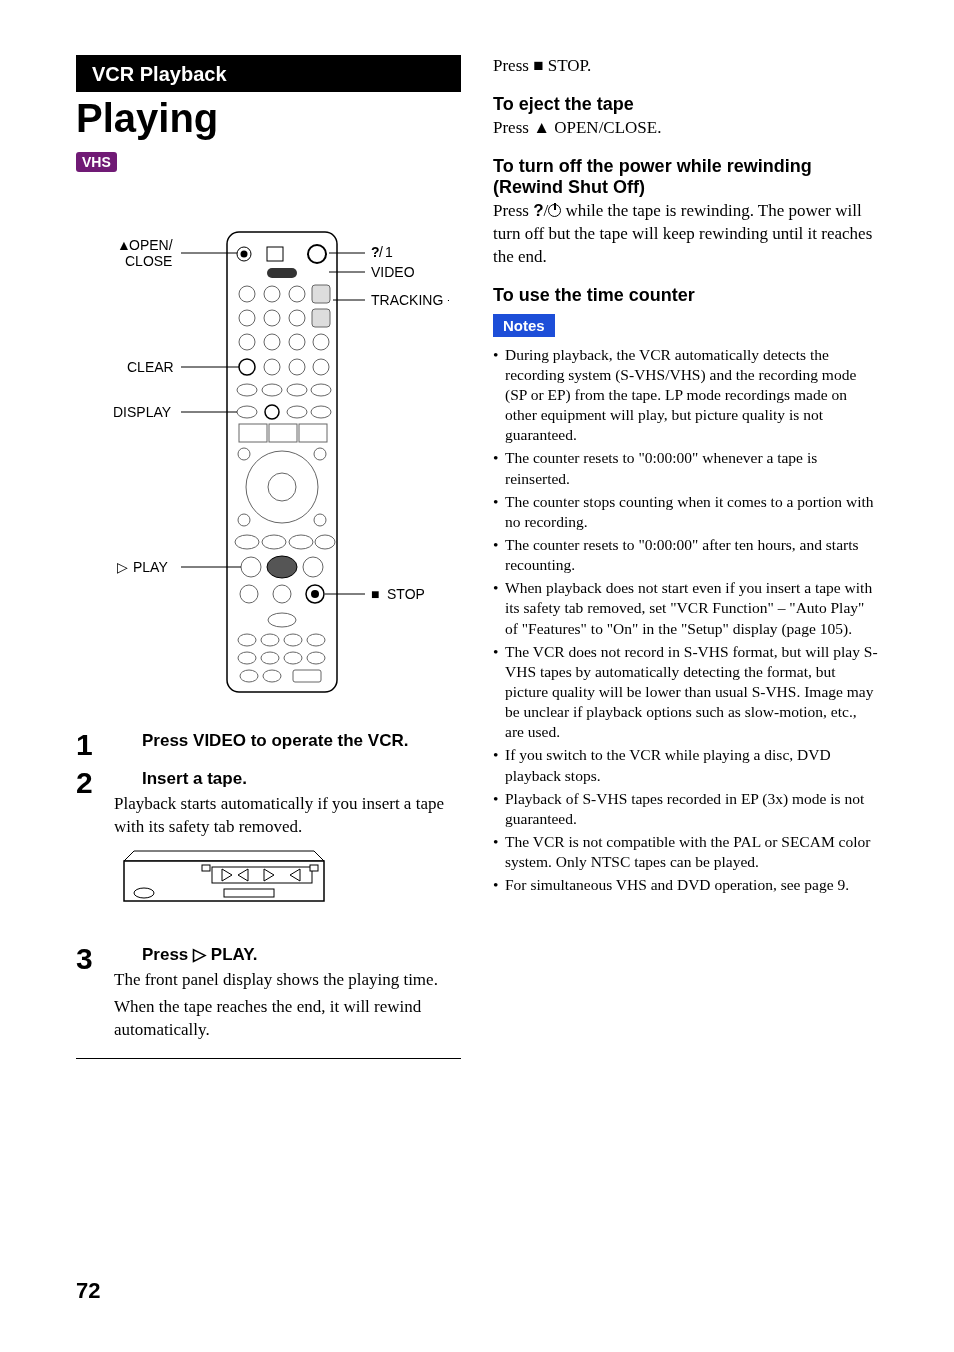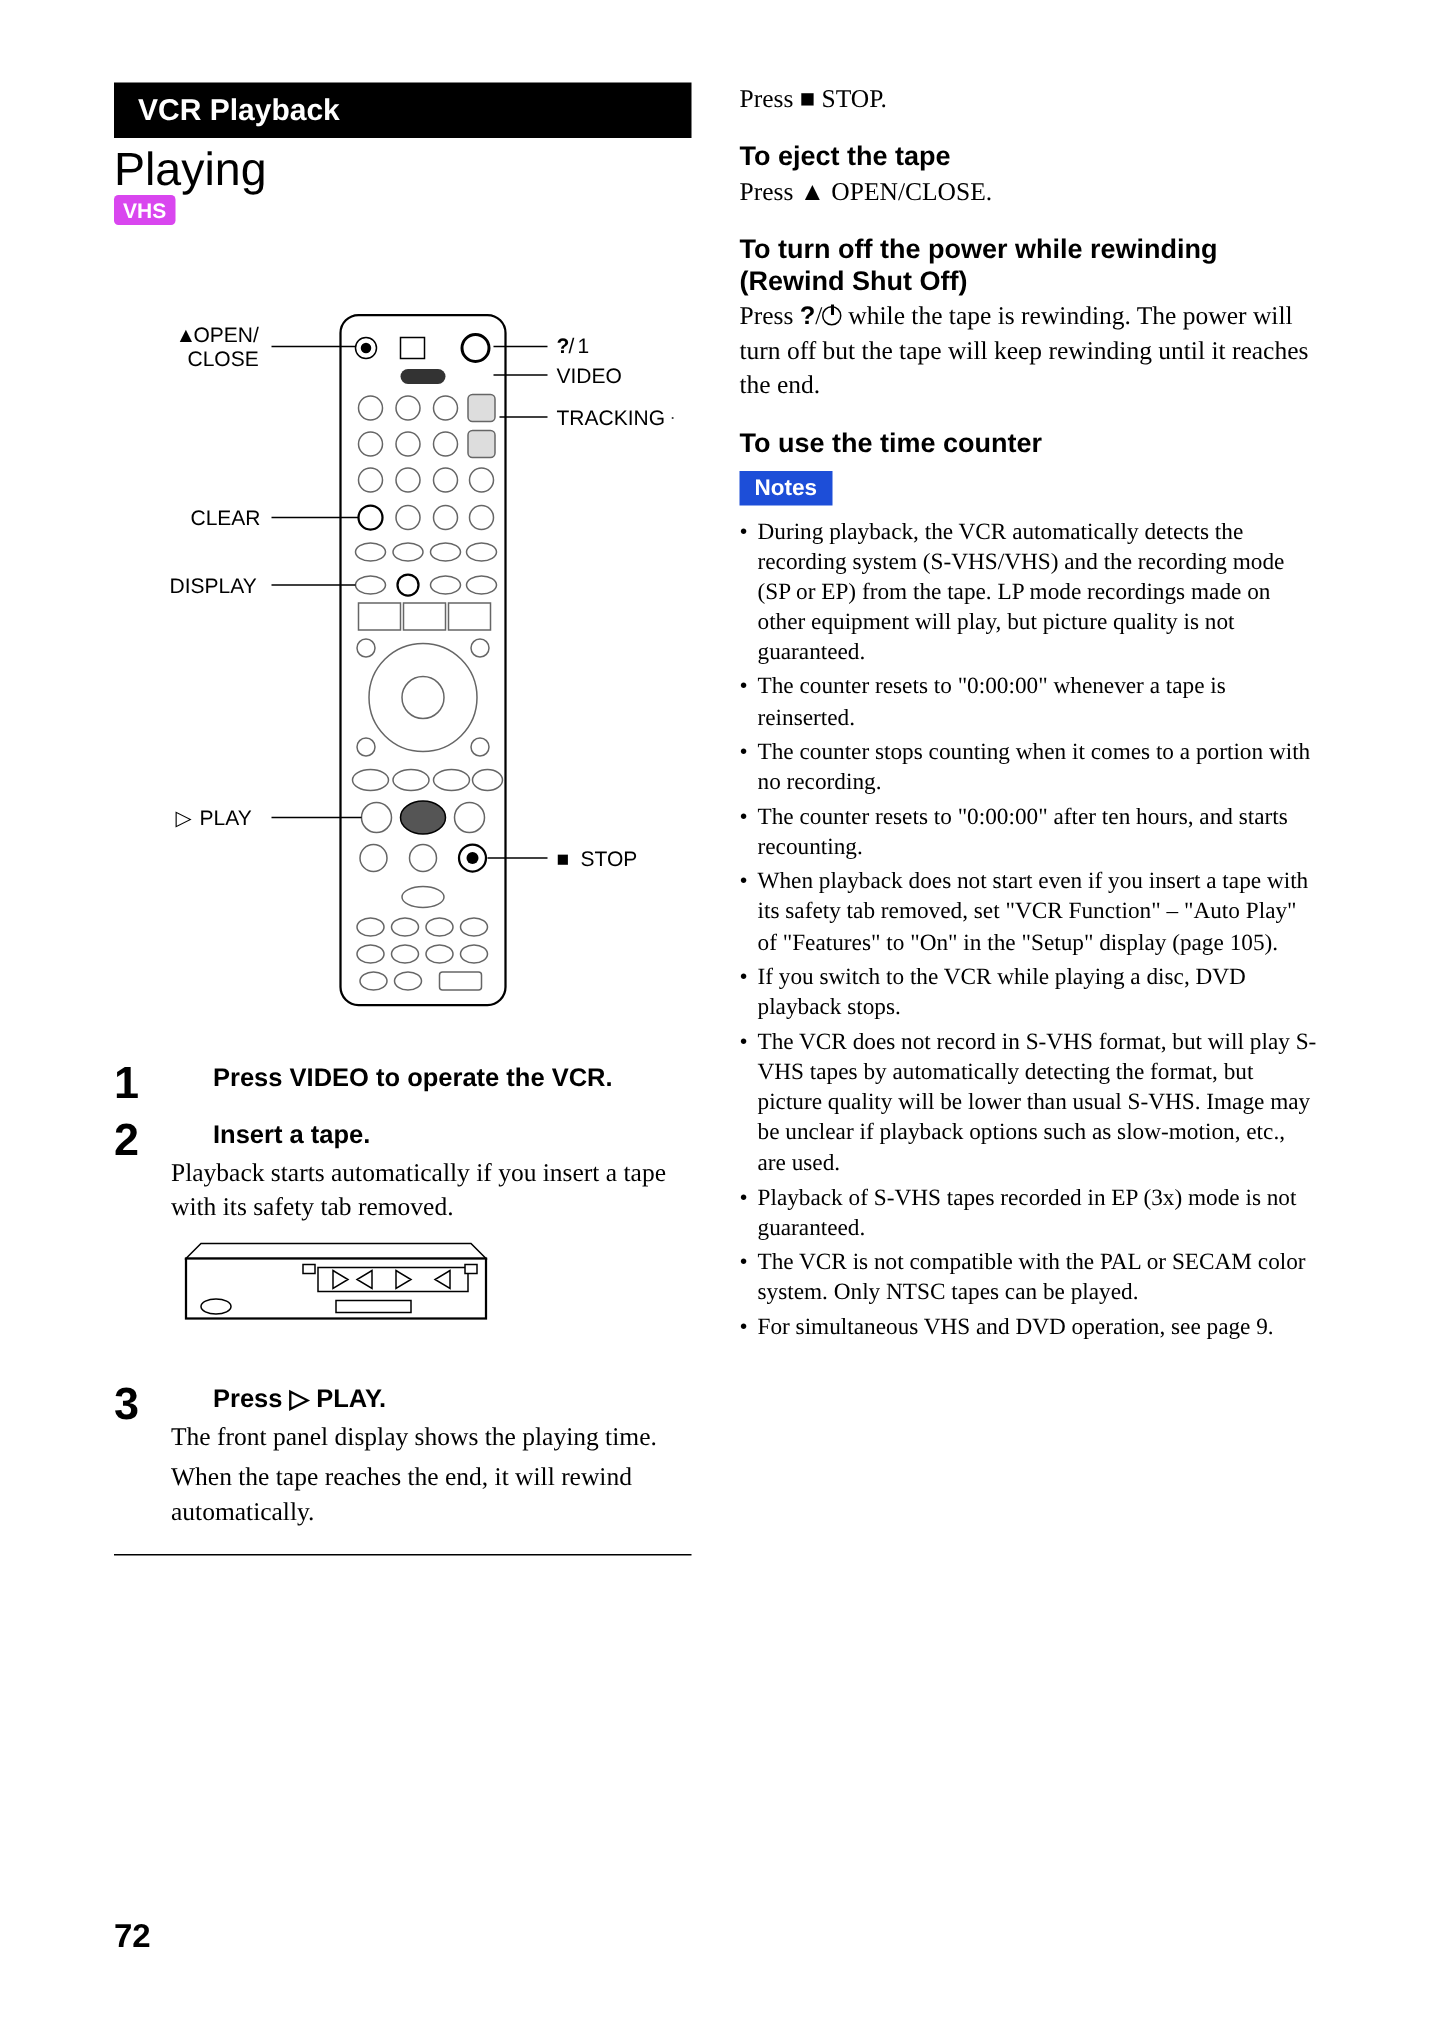--- a/index.html
+++ b/index.html
@@ -26,28 +26,28 @@
     font-family: Arial, Helvetica, sans-serif;
     font-weight: bold;
     font-size: 20px;
     padding-top: 8px;
     padding-bottom: 6px;
     padding-left: 16px;
     margin-bottom: 4px;
   }
   .h-playing {
     font-family: Arial, Helvetica, sans-serif;
-    font-weight: 400;
-    font-size: 31px;
+    font-weight: 700;
+    font-size: 40px;
     line-height: 1.1;
-    margin-bottom: 0;
+    margin-bottom: 12px;
   }
   .vhs-badge {
     display: inline-block;
-    background: #d946ef;
+    background: #701a75;
     color: #fff;
     font-family: Arial, Helvetica, sans-serif;
     font-weight: bold;
     font-size: 14px;
     padding: 2px 6px;
     border-radius: 3px;
   }
   .remote-diagram {
     margin-top: 50px;
     margin-bottom: 28px;
@@ -317,22 +317,22 @@
 
     <div class="sect-head">To use the time counter</div>
 
     <div class="notes-badge">Notes</div>
     <ul class="notes">
       <li>During playback, the VCR automatically detects the recording system (S-VHS/VHS) and the recording mode (SP or EP) from the tape. LP mode recordings made on other equipment will play, but picture quality is not guaranteed.</li>
       <li>The counter resets to "0:00:00" whenever a tape is reinserted.</li>
       <li>The counter stops counting when it comes to a portion with no recording.</li>
       <li>The counter resets to "0:00:00" after ten hours, and starts recounting.</li>
       <li>When playback does not start even if you insert a tape with its safety tab removed, set "VCR Function" – "Auto Play" of "Features" to "On" in the "Setup" display (page 105).</li>
+      <li>The VCR does not record in S-VHS format, but will play S-VHS tapes by automatically detecting the format, but picture quality will be lower than usual S-VHS. Image may be unclear if playback options such as slow-motion, etc., are used.</li>
       <li>If you switch to the VCR while playing a disc, DVD playback stops.</li>
-      <li>The VCR does not record in S-VHS format, but will play S-VHS tapes by automatically detecting the format, but picture quality will be lower than usual S-VHS. Image may be unclear if playback options such as slow-motion, etc., are used.</li>
       <li>Playback of S-VHS tapes recorded in EP (3x) mode is not guaranteed.</li>
       <li>The VCR is not compatible with the PAL or SECAM color system. Only NTSC tapes can be played.</li>
       <li>For simultaneous VHS and DVD operation, see page 9.</li>
     </ul>
   </div>
 </div>
 
 <div class="page-num">72</div>
 
 </body></html>

